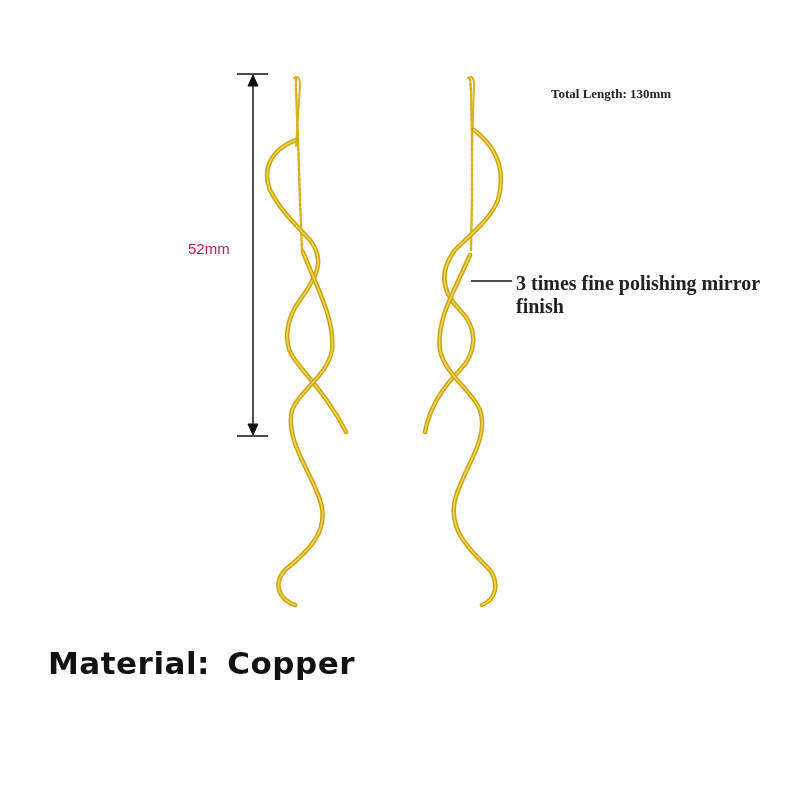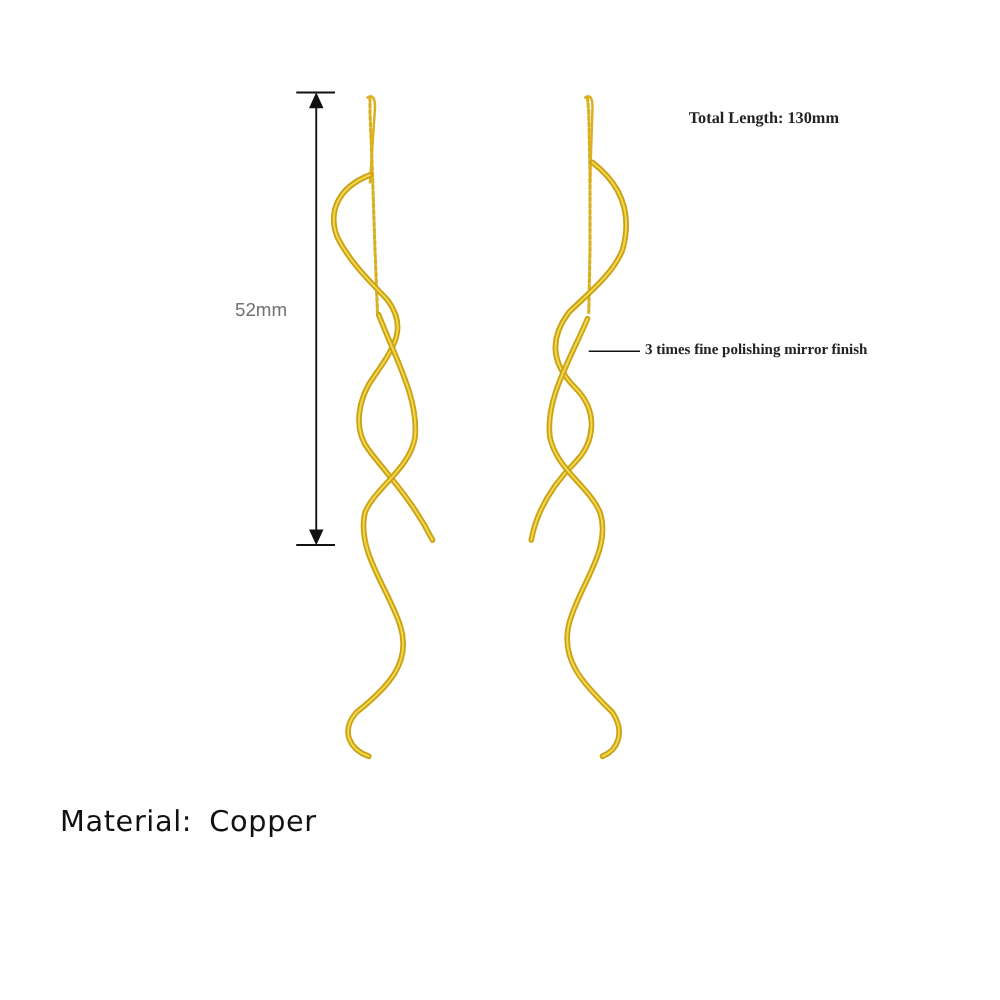--- a/index.html
+++ b/index.html
@@ -1,22 +1,22 @@
 <!DOCTYPE html>
 <html><head>
 <meta charset="utf-8">
 <style>
   html, body { margin: 0; padding: 0; background: #ffffff; }
   body { width: 800px; height: 800px; position: relative; overflow: hidden; font-family: "Liberation Sans", sans-serif; }
   .abs { position: absolute; }
   .serif { font-family: "Liberation Serif", "DejaVu Serif", serif; color: #222; font-weight: bold; }
   #total-length { left: 551px; top: 86px; font-size: 13px; }
-  #dim-label { left: 188px; top: 240px; font-size: 15px; font-family: "Liberation Sans", sans-serif; color: #737373; }
-  #finish-label { left: 516px; top: 272px; font-size: 12px; }
-  #material { left: 48px; top: 645px; font-size: 23px; font-family: "DejaVu Sans", sans-serif; font-weight: 400; color: #111; letter-spacing: 0.5px; word-spacing: 6px; }
+  #dim-label { left: 188px; top: 240px; font-size: 15px; font-family: "Liberation Sans", sans-serif; color: #be185d; }
+  #finish-label { left: 516px; top: 272px; font-size: 20px; }
+  #material { left: 48px; top: 645px; font-size: 31px; font-family: "DejaVu Sans", sans-serif; font-weight: 700; color: #111; letter-spacing: 0.5px; word-spacing: 6px; }
   svg.art { position: absolute; left: 0; top: 0; }
 </style>
 </head>
 <body>
 
 <svg class="art" width="800" height="800" viewBox="0 0 800 800">
   <defs>
     <linearGradient id="gold" x1="0" y1="0" x2="1" y2="0">
       <stop offset="0" stop-color="#b08a10"></stop>
       <stop offset="0.5" stop-color="#f3d64a"></stop>

